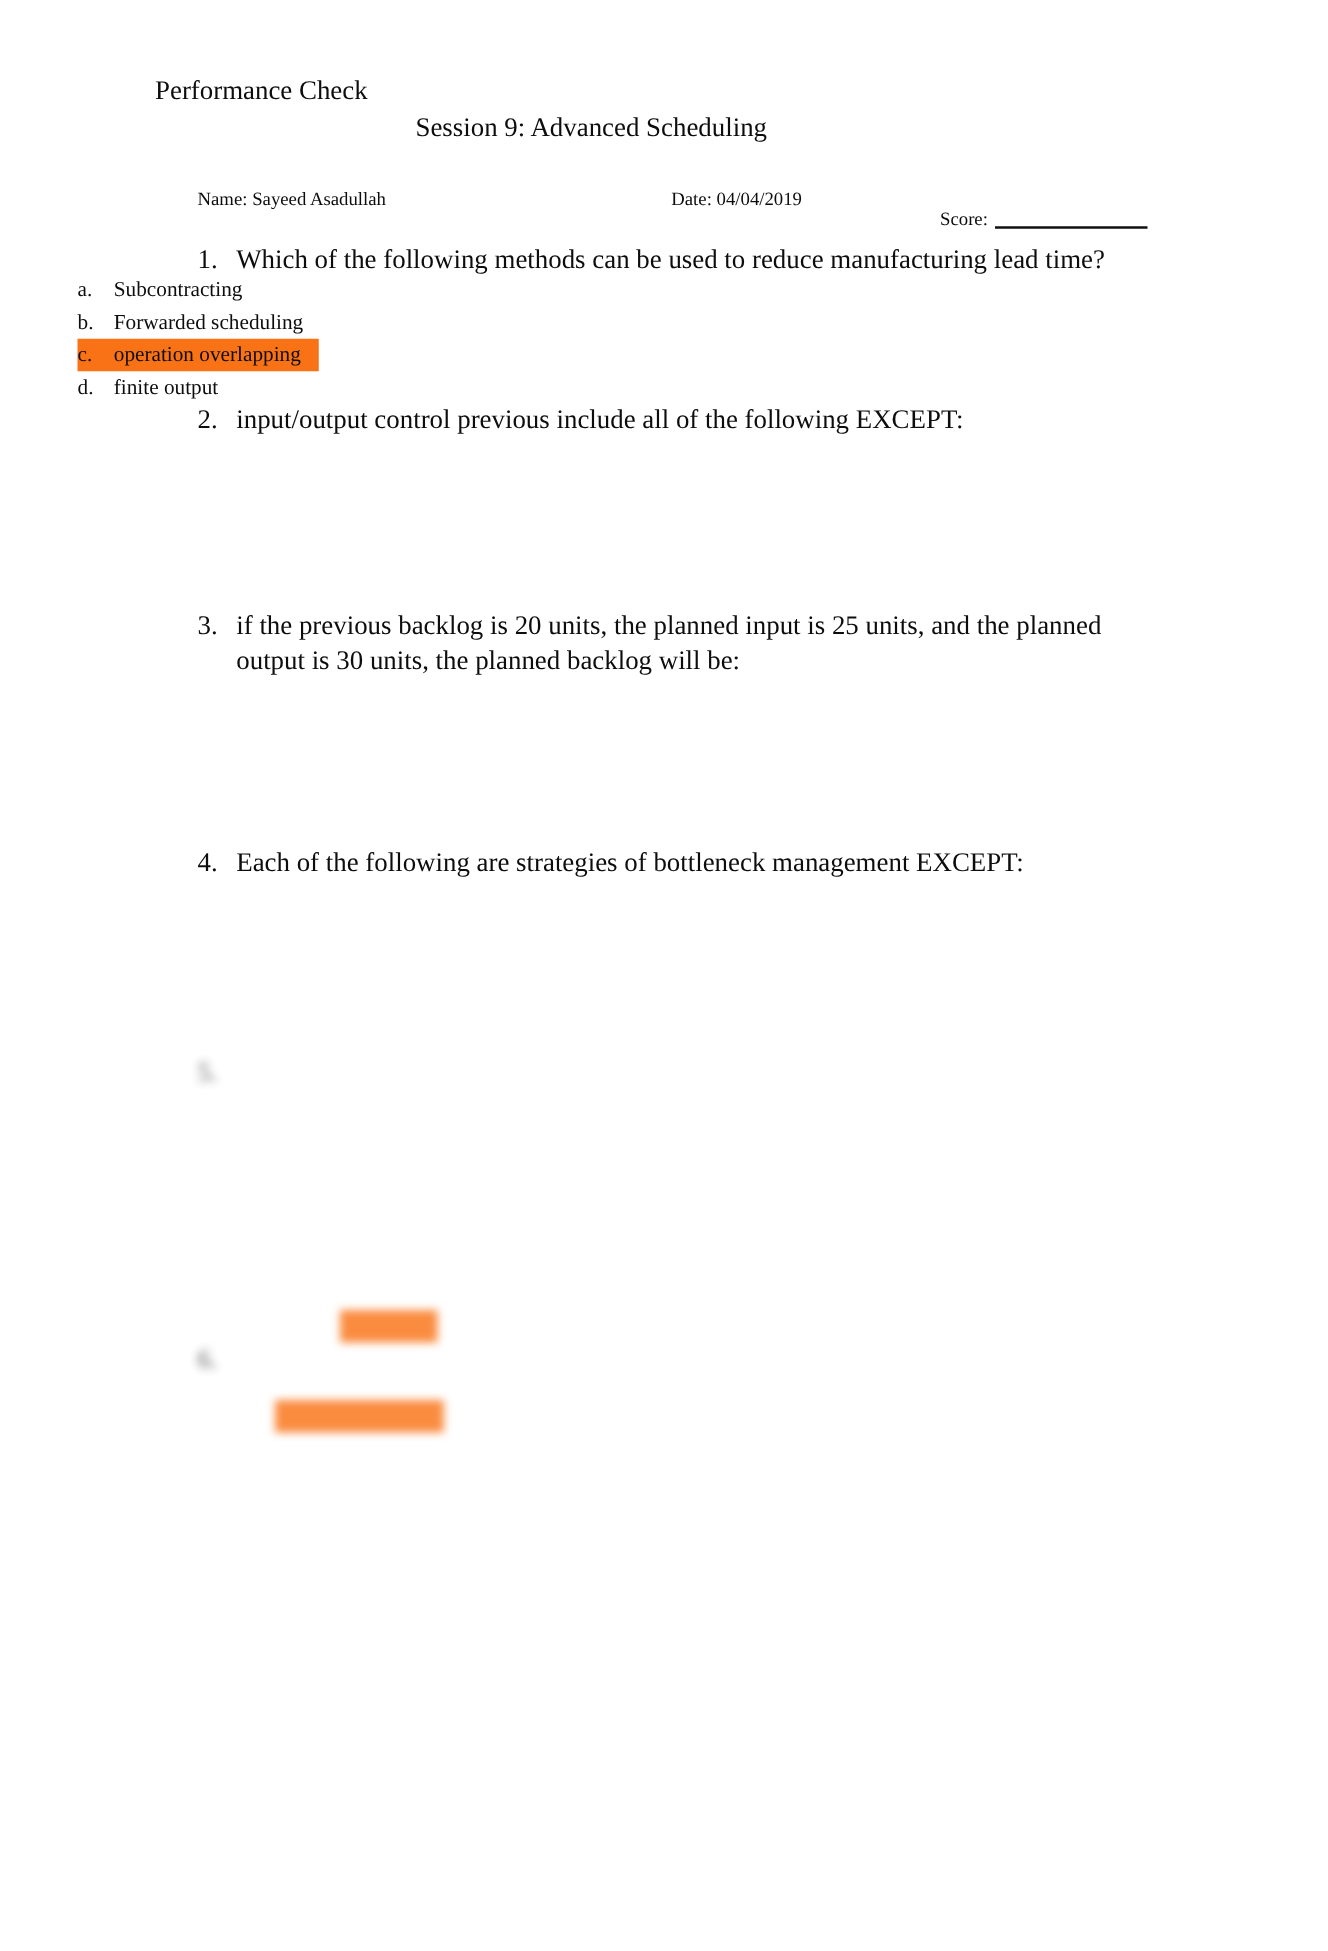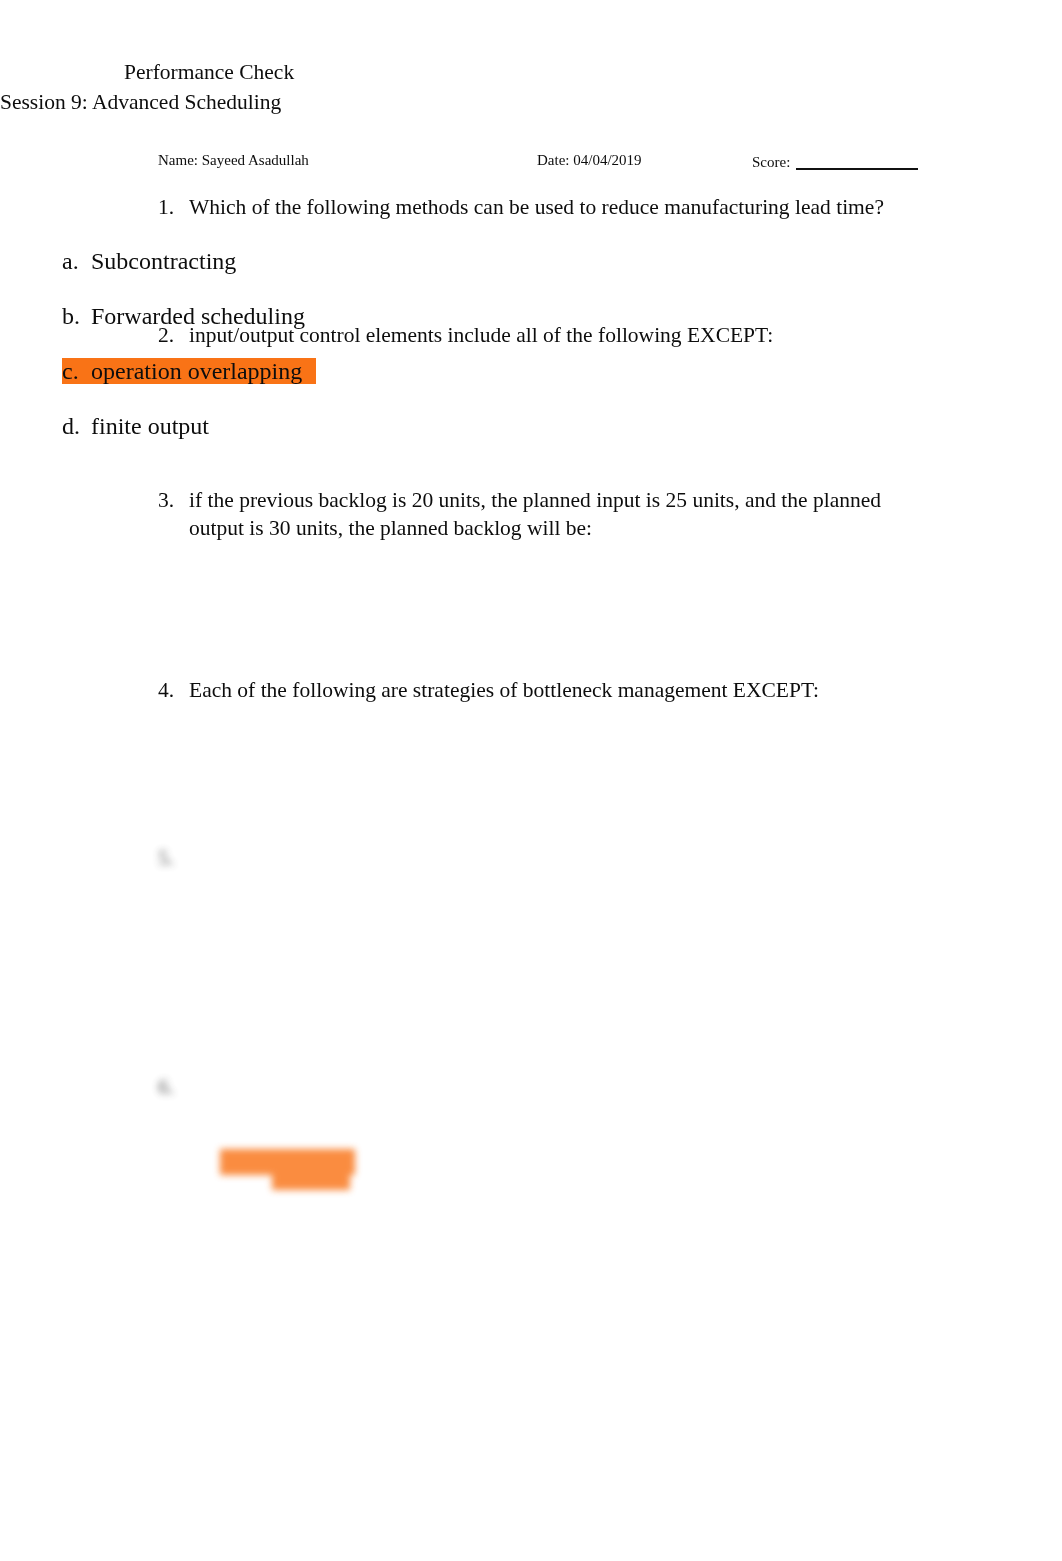--- a/index.html
+++ b/index.html
@@ -36,38 +36,38 @@
     top: 0;
     font-size: 21.5px;
     line-height: 28px;
     white-space: nowrap;
   }
   .hdr-right {
     position: absolute;
     left: 0;
     top: 30px;
     width: 946px;
-    text-align: left;
+    text-align: center;
     font-size: 21.5px;
     line-height: 28px;
   }
 
   
   .ident-row {
     position: absolute;
     left: 158px;
     top: 145px;
     width: 790px;
     height: 30px;
     font-size: 15px;
     line-height: 30px;
   }
   .ident-name { position: absolute; left: 0; top: 0; white-space: nowrap; }
   .ident-date { position: absolute; left: 343px; top: 0; white-space: nowrap; margin-left: 36px; }
-  .ident-score { position: absolute; left: 594px; top: 2px; white-space: nowrap; }
+  .ident-score { position: absolute; left: 594px; top: 16px; white-space: nowrap; }
   .score-blank {
     display: inline-block;
     width: 122px;
     border-bottom: 2px solid #111111;
     vertical-align: -3px;
     margin-left: 6px;
   }
 
   
   .q {
@@ -89,23 +89,22 @@
   }
 
   .opts {
     position: absolute;
     left: 62px;
   }
   .opt {
     position: relative;
     height: 26px;
     line-height: 26px;
-    font-size: 24px;
+    font-size: 17px;
     white-space: nowrap;
-    margin-top: 29px;
   }
   .opt-mark {
     display: inline-block;
     width: 29px;
   }
   .opt-hl {
     background: #f97316;
   }
 
   
@@ -174,21 +173,21 @@
     <div class="opt opt-hl" style="display:inline-block; padding-right:14px;">
       <span class="opt-mark">c.</span><span>operation overlapping</span>
     </div>
     <div class="opt">
       <span class="opt-mark">d.</span><span>finite output</span>
     </div>
   </div>
 
   <div class="q" style="left:158px; top:321px; width:790px;">
     <span class="q-num">2.</span>
-    <span class="q-text">input/output control elements include all of the following EXCEPT:</span>
+    <span class="q-text">input/output control previous include all of the following EXCEPT:</span>
   </div>
 
   <div class="q" style="left:158px; top:486px; width:775px;">
     <span class="q-num">3.</span>
     <span class="q-text">if the previous backlog is 20 units, the planned input is 25 units, and the planned output is 30 units, the planned backlog will be:</span>
   </div>
 
   <div class="q" style="left:158px; top:676px; width:790px;">
     <span class="q-num">4.</span>
     <span class="q-text">Each of the following are strategies of bottleneck management EXCEPT:</span>

